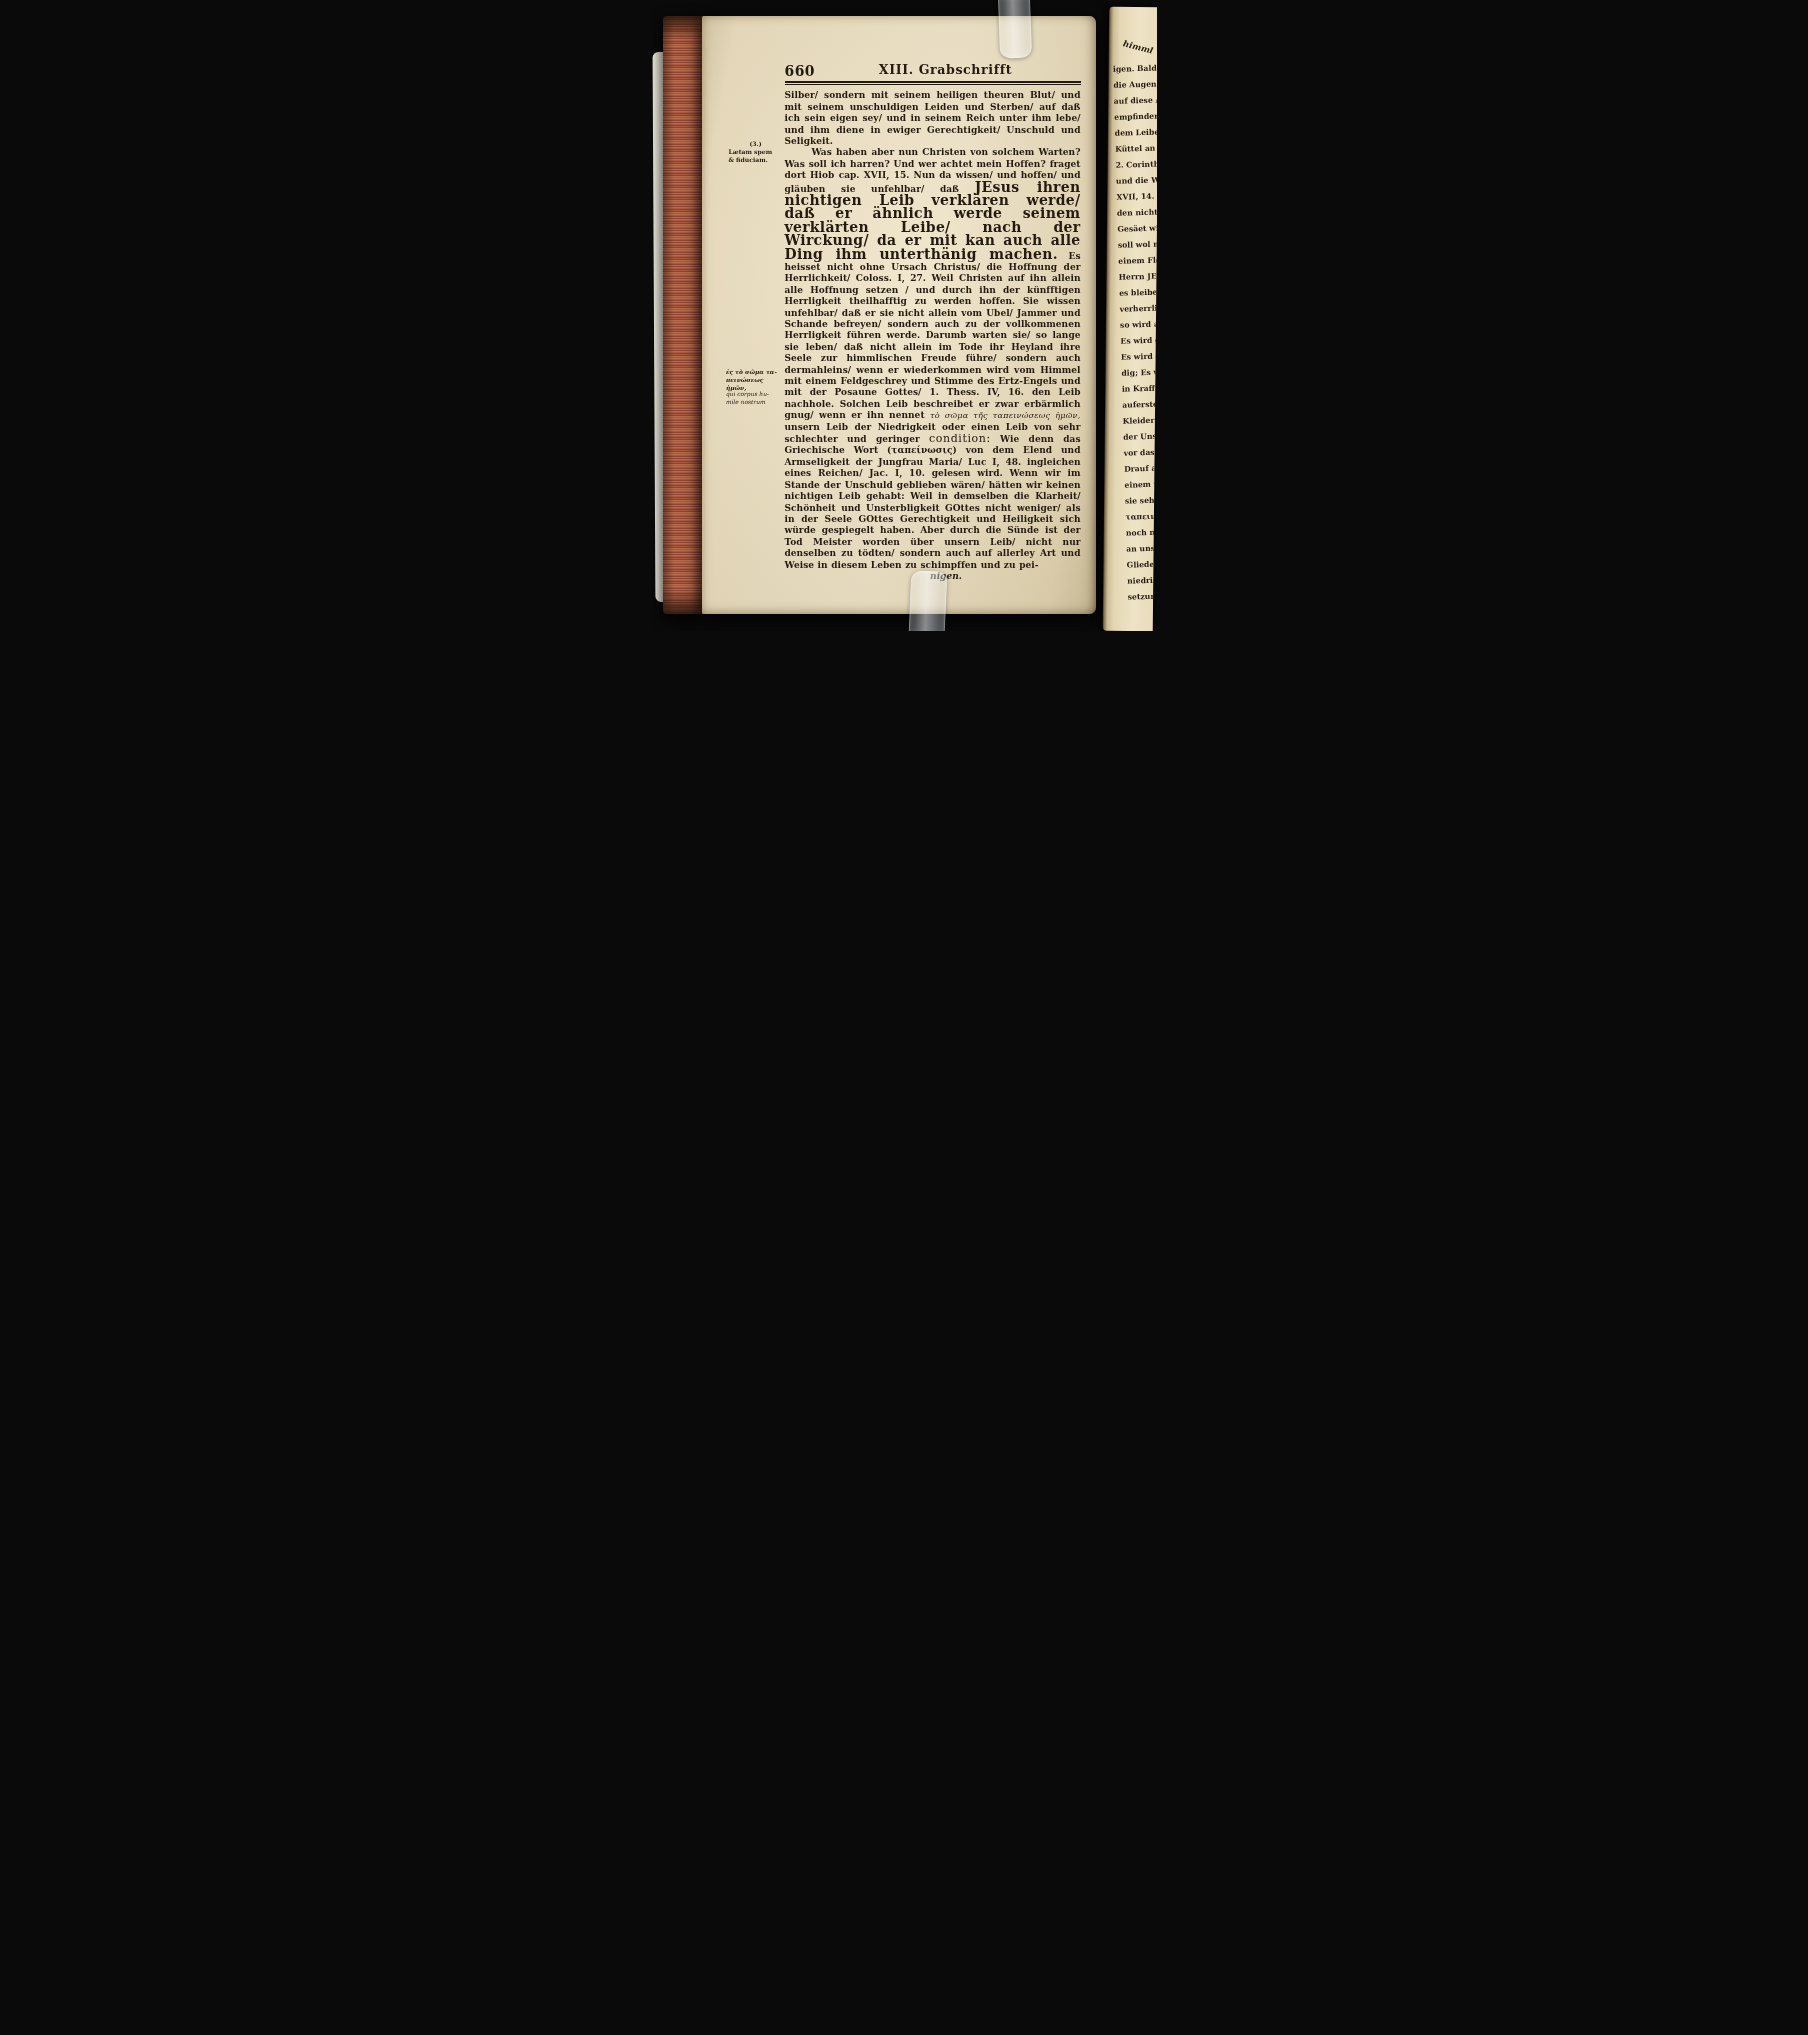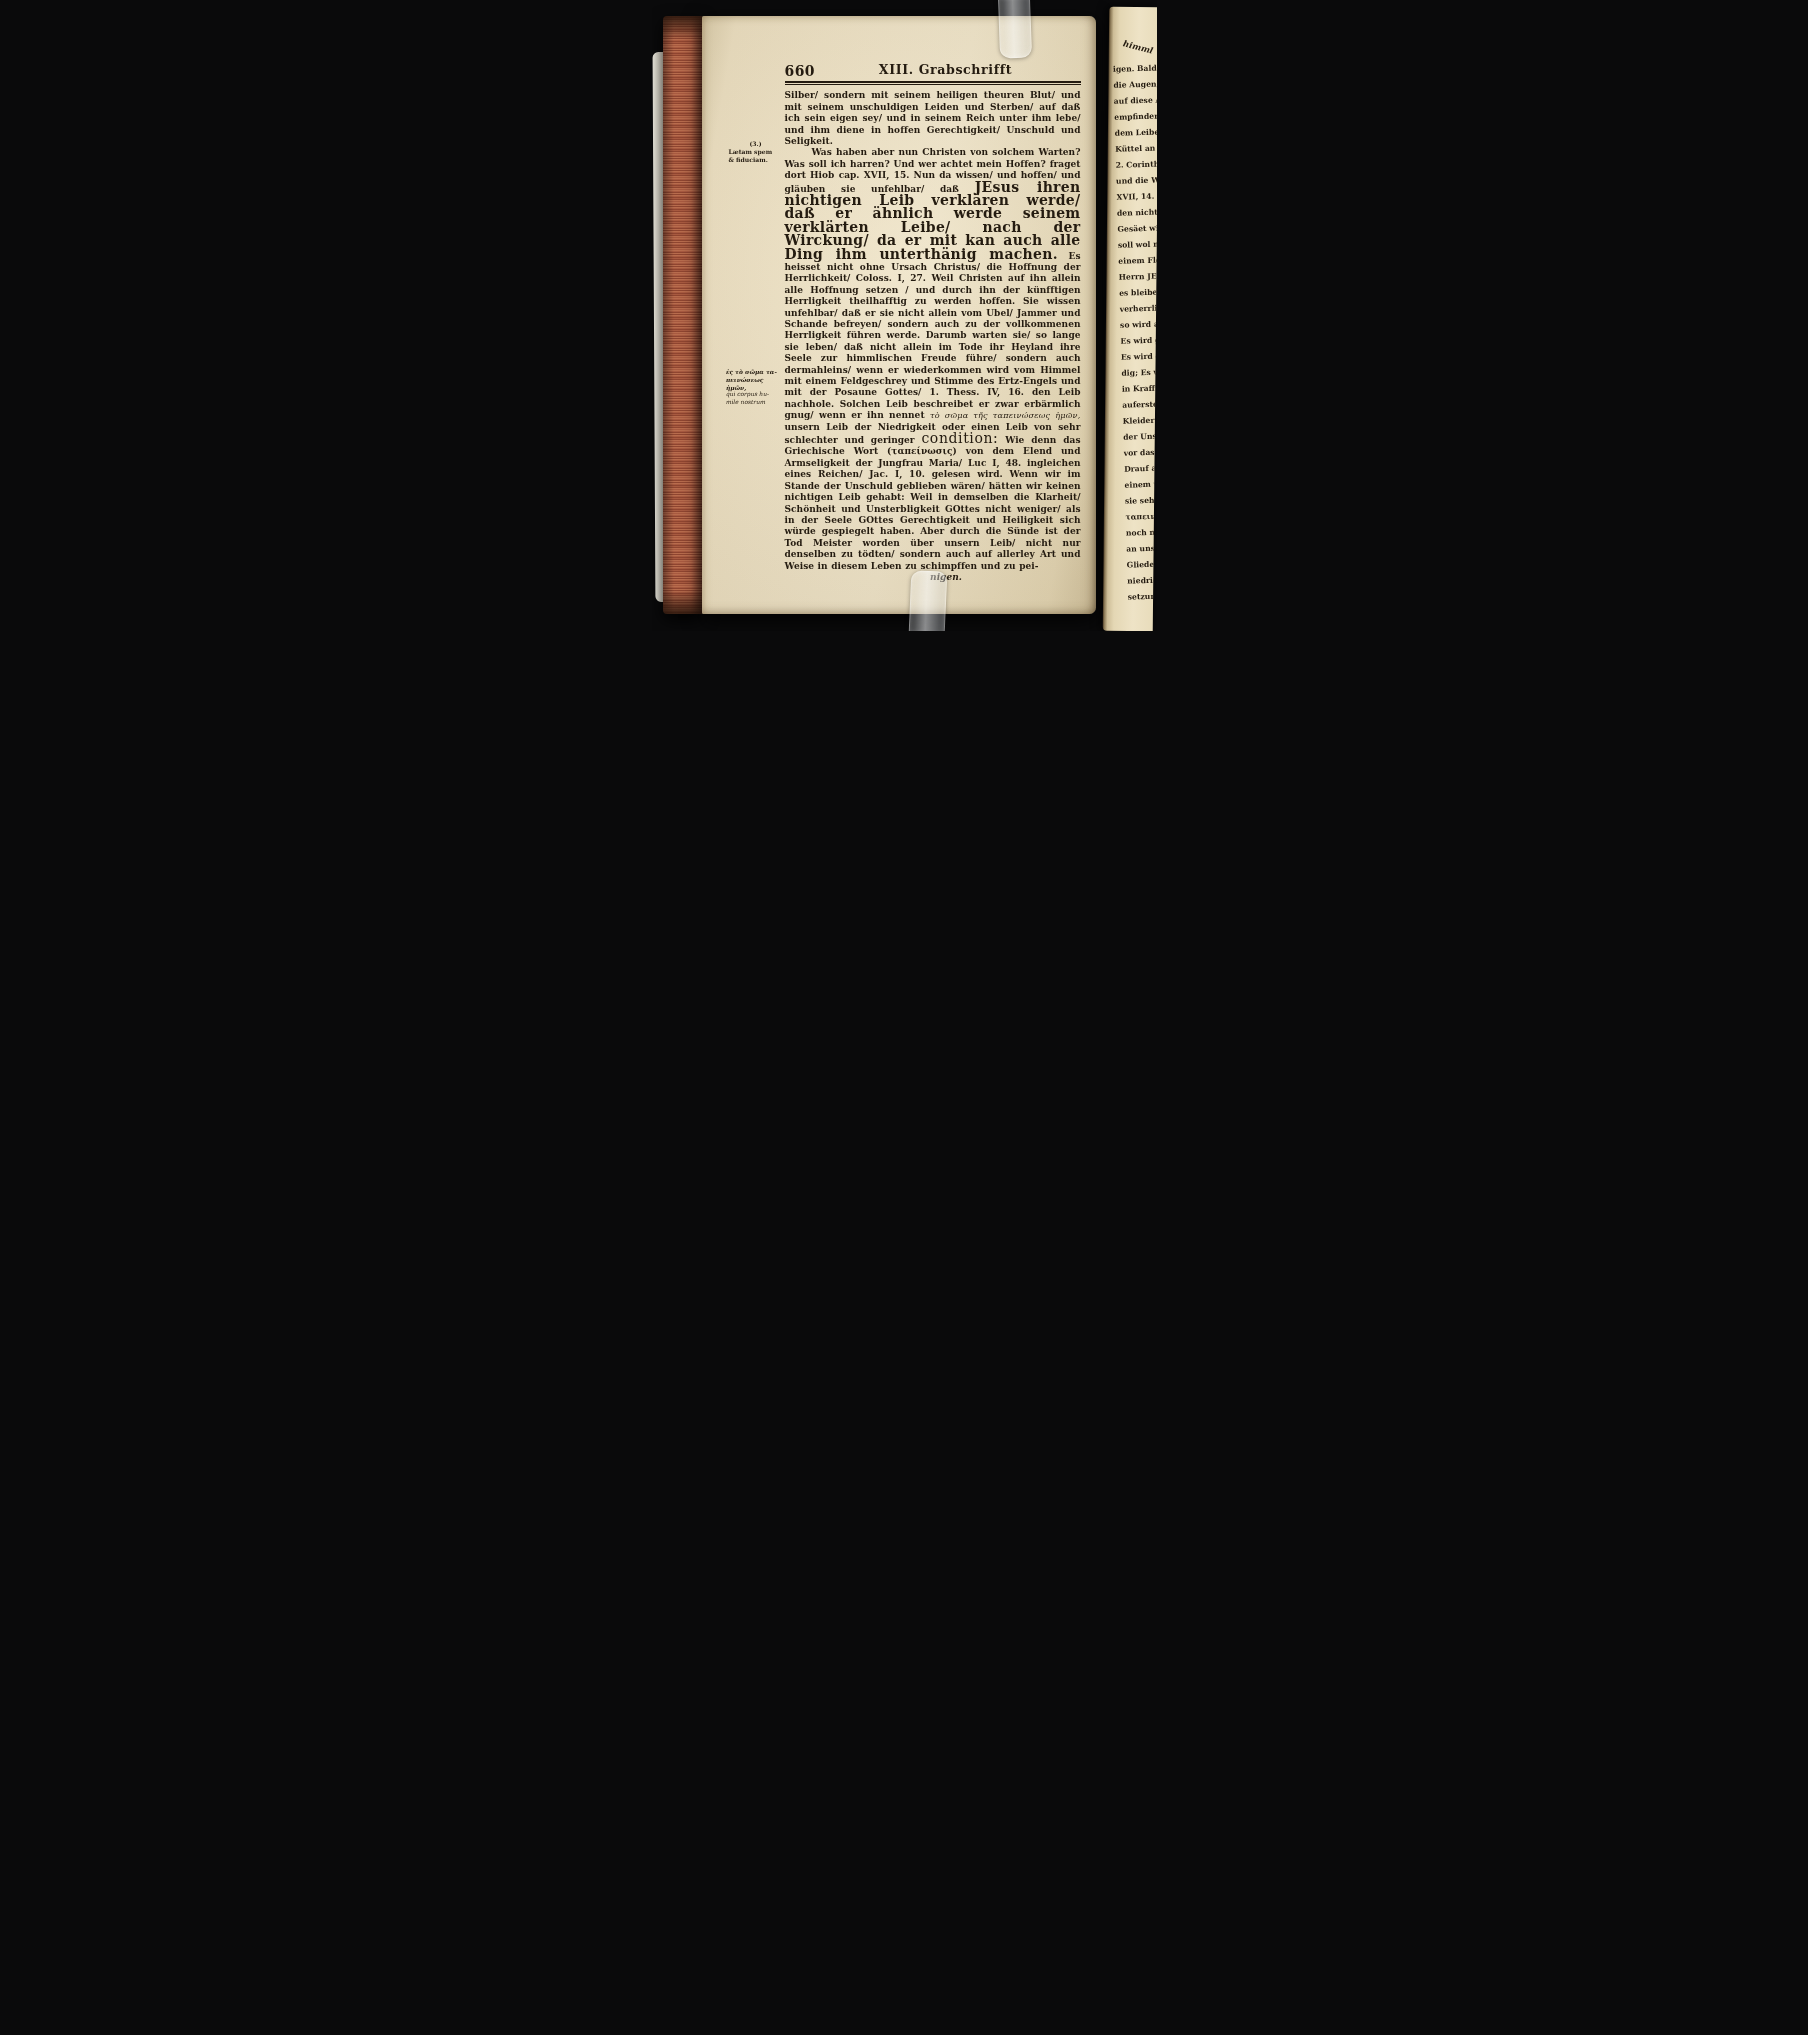--- a/index.html
+++ b/index.html
@@ -71,21 +71,21 @@
   .body-text{
     position:absolute;left:83px;top:74px;width:296px;
     font-size:9px;line-height:11.4px;font-weight:700;
     text-align:justify;letter-spacing:0.04px;
     word-spacing:0.4px;
   }
   .body-text p{margin:0;}
   .para-indent{text-indent:27px;}
   .emph{font-size:14px;letter-spacing:0.3px;}
   .greek{font-weight:400;font-style:italic;font-size:8.1px;letter-spacing:0.2px;}
-  .antiqua{font-weight:400;letter-spacing:0.6px;font-size:14px;}
+  .antiqua{font-weight:400;letter-spacing:0.6px;font-size:11px;}
   .last-line{display:block;text-align:center;font-style:italic;}
 
   .margin-note-1{
     position:absolute;left:27px;top:124px;width:54px;
     font-size:6.1px;line-height:7.7px;font-weight:600;
   }
   .margin-note-1 div:first-child{text-align:center;}
   .margin-note-2{
     position:absolute;left:24.4px;top:352px;width:57px;
     font-size:5.9px;line-height:7.7px;font-style:italic;
@@ -139,21 +139,21 @@
   <div class="backing-strip"></div>
 
   <div class="page-edges"></div>
 
   <div class="main-page">
     <div class="page-number">660</div>
     <div class="chapter-heading">XIII. Grabschrifft</div>
     <div class="header-rule"></div>
 
     <div class="body-text">
-      <p><span>Silber/ sondern mit seinem heiligen theuren Blut/ und mit seinem unschuldigen Leiden und Sterben/ auf daß ich sein eigen sey/ und in seinem Reich unter ihm lebe/ und ihm diene in hoffen Gerechtigkeit/ Unschuld und Seligkeit.</span></p>
+      <p><span>Silber/ sondern mit seinem heiligen theuren Blut/ und mit seinem unschuldigen Leiden und Sterben/ auf daß ich sein eigen sey/ und in seinem Reich unter ihm lebe/ und ihm diene in ewiger Gerechtigkeit/ Unschuld und Seligkeit.</span></p>
       <p class="para-indent"><span>Was haben aber nun Christen von solchem Warten? Was soll ich harren? Und wer achtet mein Hoffen? fraget dort Hiob cap. XVII, 15. Nun da wissen/ und hoffen/ und gläuben sie unfehlbar/ daß </span><span class="emph">JEsus ihren nichtigen Leib verklären werde/ daß er ähnlich werde seinem verklärten Leibe/ nach der Wirckung/ da er mit kan auch alle Ding ihm unterthänig machen.</span><span> Es heisset nicht ohne Ursach Christus/ die Hoffnung der Herrlichkeit/ Coloss. I, 27. Weil Christen auf ihn allein alle Hoffnung setzen / und durch ihn der künfftigen Herrligkeit theilhafftig zu werden hoffen. Sie wissen unfehlbar/ daß er sie nicht allein vom Ubel/ Jammer und Schande befreyen/ sondern auch zu der vollkommenen Herrligkeit führen werde. Darumb warten sie/ so lange sie leben/ daß nicht allein im Tode ihr Heyland ihre Seele zur himmlischen Freude führe/ sondern auch dermahleins/ wenn er wiederkommen wird vom Himmel mit einem Feldgeschrey und Stimme des Ertz-Engels und mit der Posaune Gottes/ 1. Thess. IV, 16. den Leib nachhole. Solchen Leib beschreibet er zwar erbärmlich gnug/ wenn er ihn nennet </span><span class="greek">τὸ σῶμα τῆς ταπεινώσεως ἡμῶν,</span><span> unsern Leib der Niedrigkeit oder einen Leib von sehr schlechter und geringer </span><span class="antiqua">condition:</span><span> Wie denn das Griechische Wort (ταπείνωσις) von dem Elend und Armseligkeit der Jungfrau Maria/ Luc I, 48. ingleichen eines Reichen/ Jac. I, 10. gelesen wird. Wenn wir im Stande der Unschuld geblieben wären/ hätten wir keinen nichtigen Leib gehabt: Weil in demselben die Klarheit/ Schönheit und Unsterbligkeit GOttes nicht weniger/ als in der Seele GOttes Gerechtigkeit und Heiligkeit sich würde gespiegelt haben. Aber durch die Sünde ist der Tod Meister worden über unsern Leib/ nicht nur denselben zu tödten/ sondern auch auf allerley Art und Weise in diesem Leben zu schimpffen und zu pei-</span><span class="last-line">nigen.</span></p>
     </div>
 
     <div class="margin-note-1">
         <div>(3.)</div>
         <div>Lætam spem</div>
         <div>&amp; fiduciam.</div>
       </div>
 
     <div class="margin-note-2">

